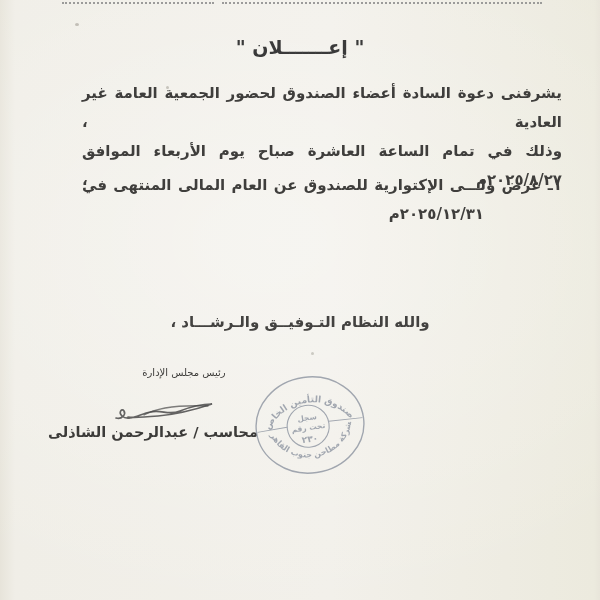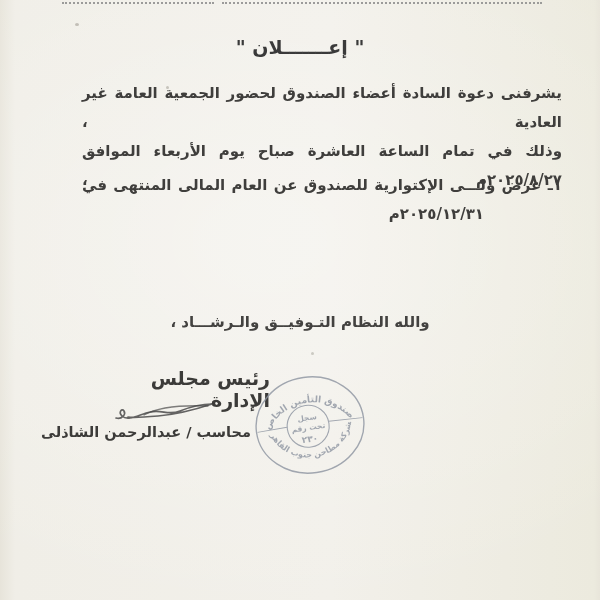--- a/index.html
+++ b/index.html
@@ -27,24 +27,24 @@
   .intro{position:absolute;top:79px;right:38px;left:40px;}
   .agenda{position:absolute;top:171px;right:38px;left:40px;}
   .just{text-align:justify;text-align-last:justify;text-justify:inter-word;}
   .rightline{text-align:right;}
   .date1{padding-left:0;padding-right:78px;}
   .cont2{padding-right:30px;}
   .closing{
     position:absolute;top:313px;left:0;width:100%;text-align:center;
     font-size:15px;font-weight:600;color:#434240;
   }
-  .sig-role{position:absolute;top:367px;left:98px;width:172px;text-align:right;
-    font-size:19px;font-weight:700;color:#3c3b39;}
+  .sig-role{position:absolute;top:367px;left:98px;width:172px;text-align:center;
+    font-size:10px;font-weight:400;color:#3c3b39;}
   .sig-scribble{position:absolute;top:396px;left:110px;width:112px;height:32px;}
-  .sig-name{position:absolute;top:424px;left:39px;width:214px;text-align:center;
+  .sig-name{position:absolute;top:424px;left:46px;width:214px;text-align:center;
     font-size:14.5px;font-weight:700;color:#3c3b39;}
   .stamp{position:absolute;top:373px;left:252px;width:116px;height:104px;
     transform:rotate(-8deg);opacity:.82;}
   .speck{position:absolute;background:#9a968c;border-radius:50%;}
   .speck.s1{top:23px;left:75px;width:4px;height:3px;opacity:.55;}
   .speck.s2{top:86px;left:166px;width:3px;height:3px;opacity:.5;}
   .speck.s3{top:352px;left:311px;width:3px;height:3px;opacity:.45;}
 </style>
 </head>
 <body>

